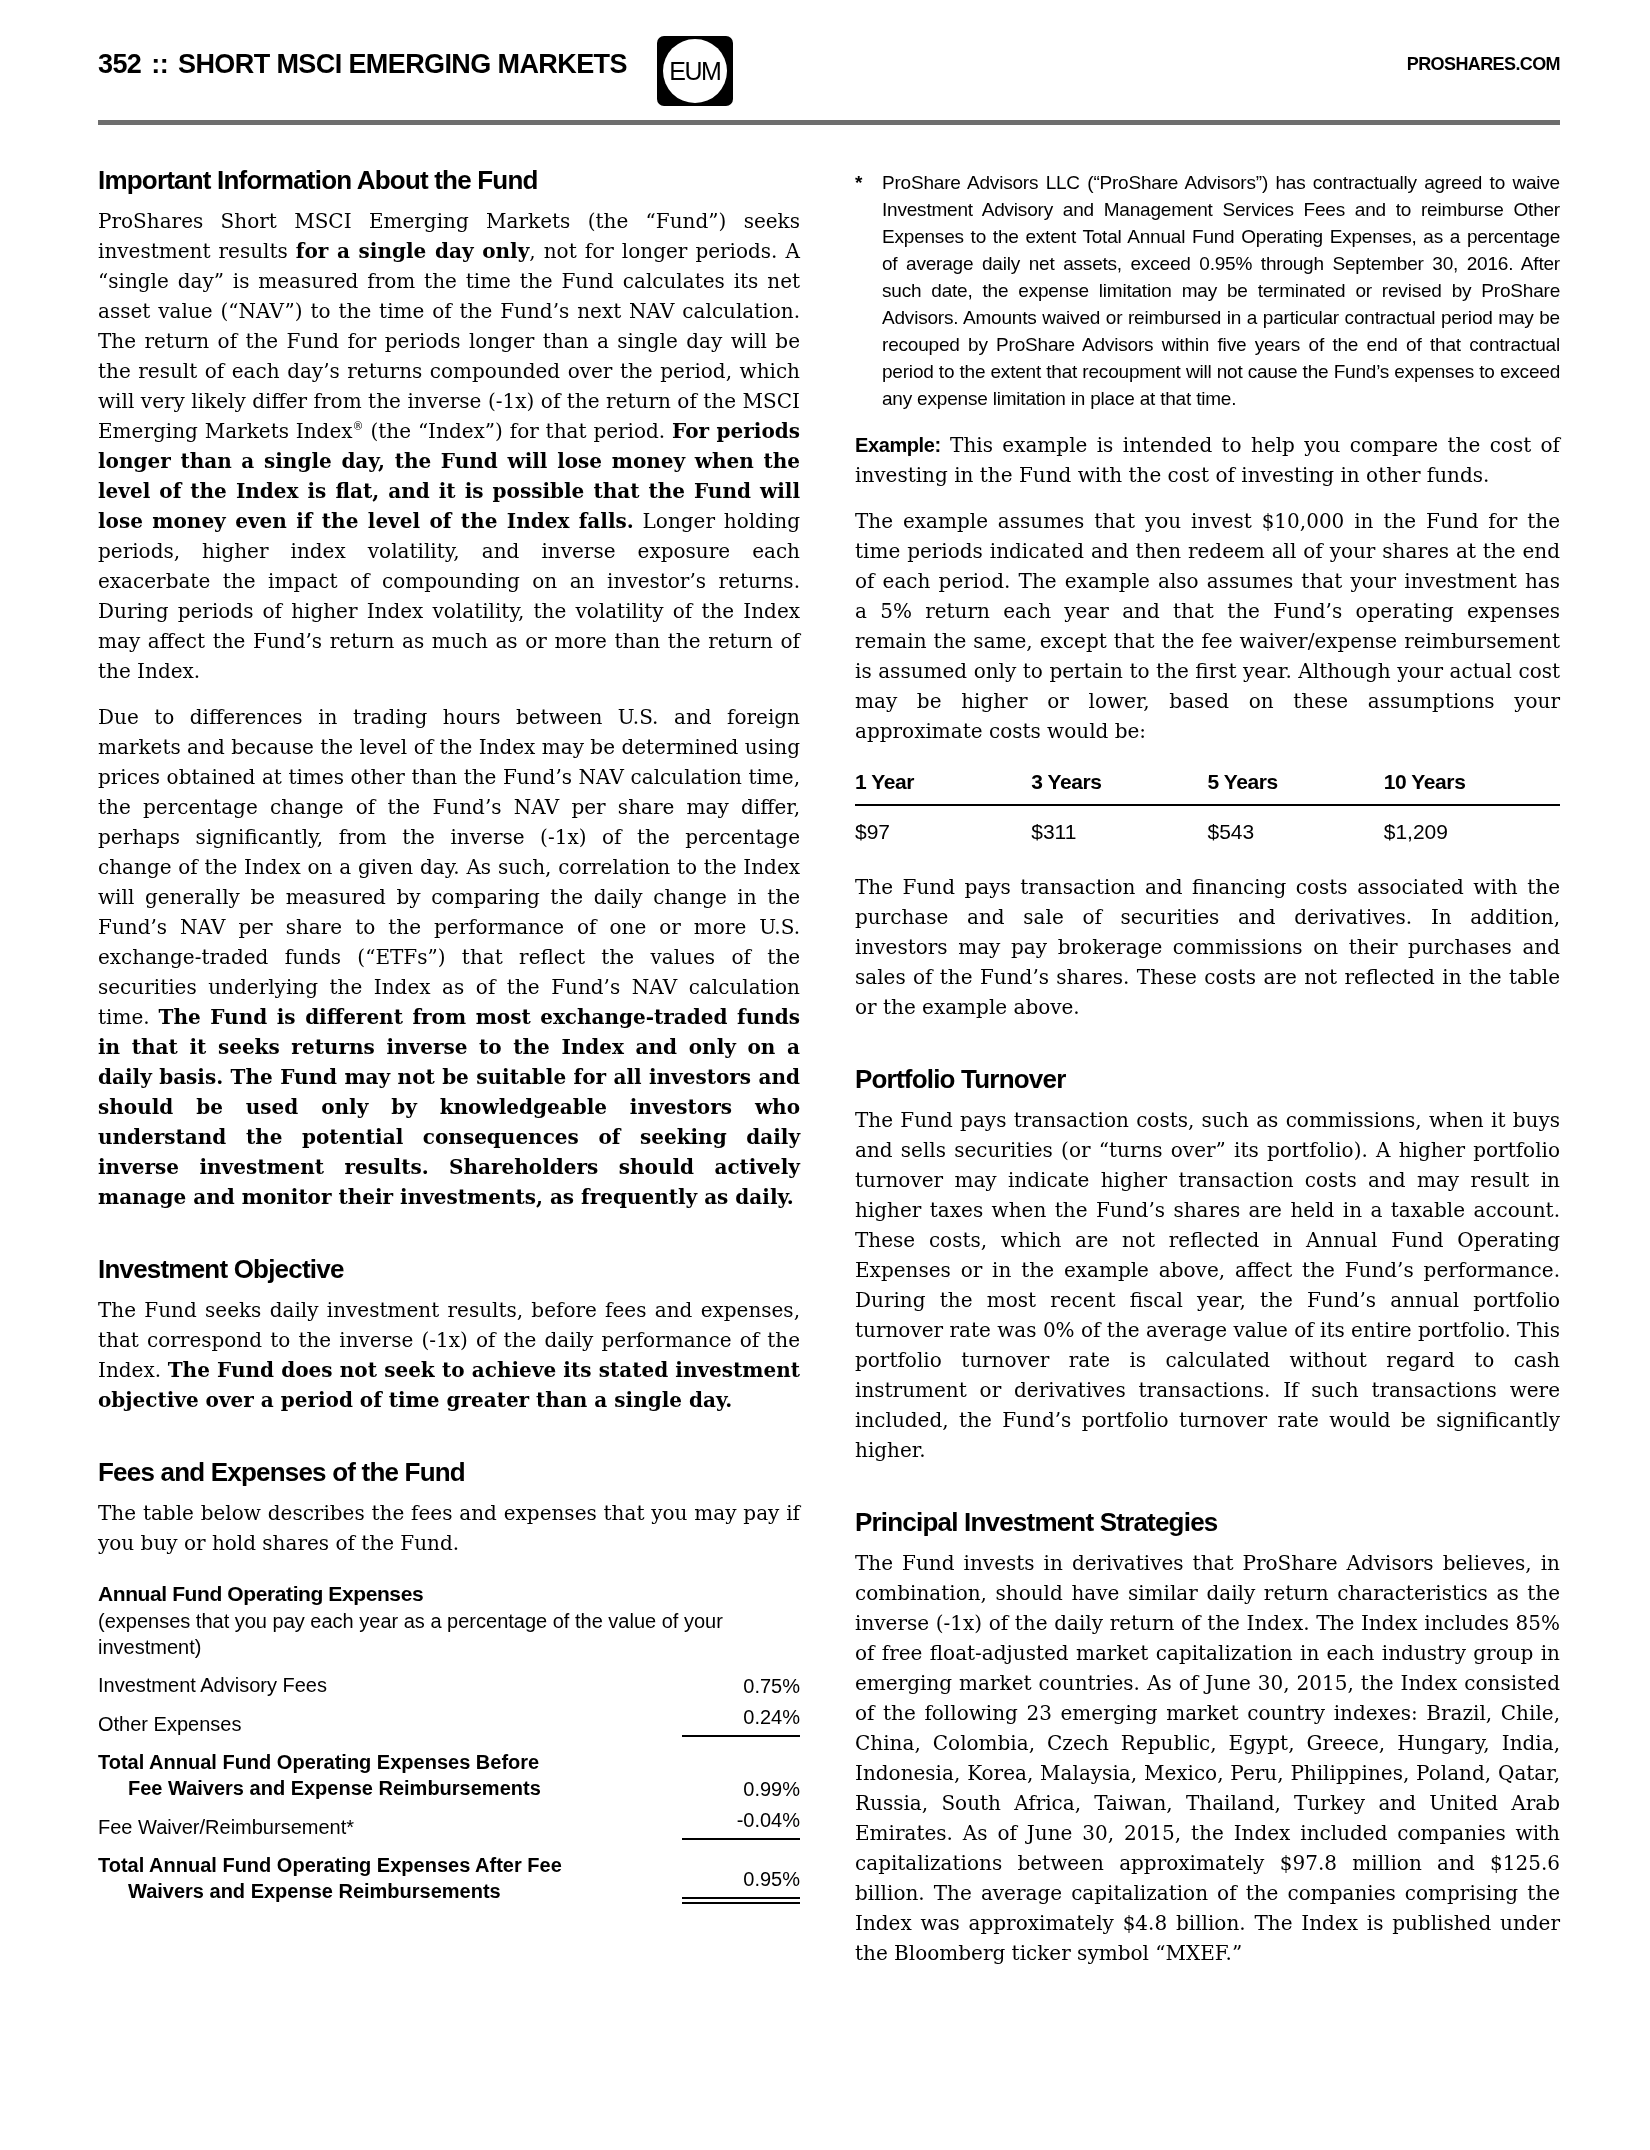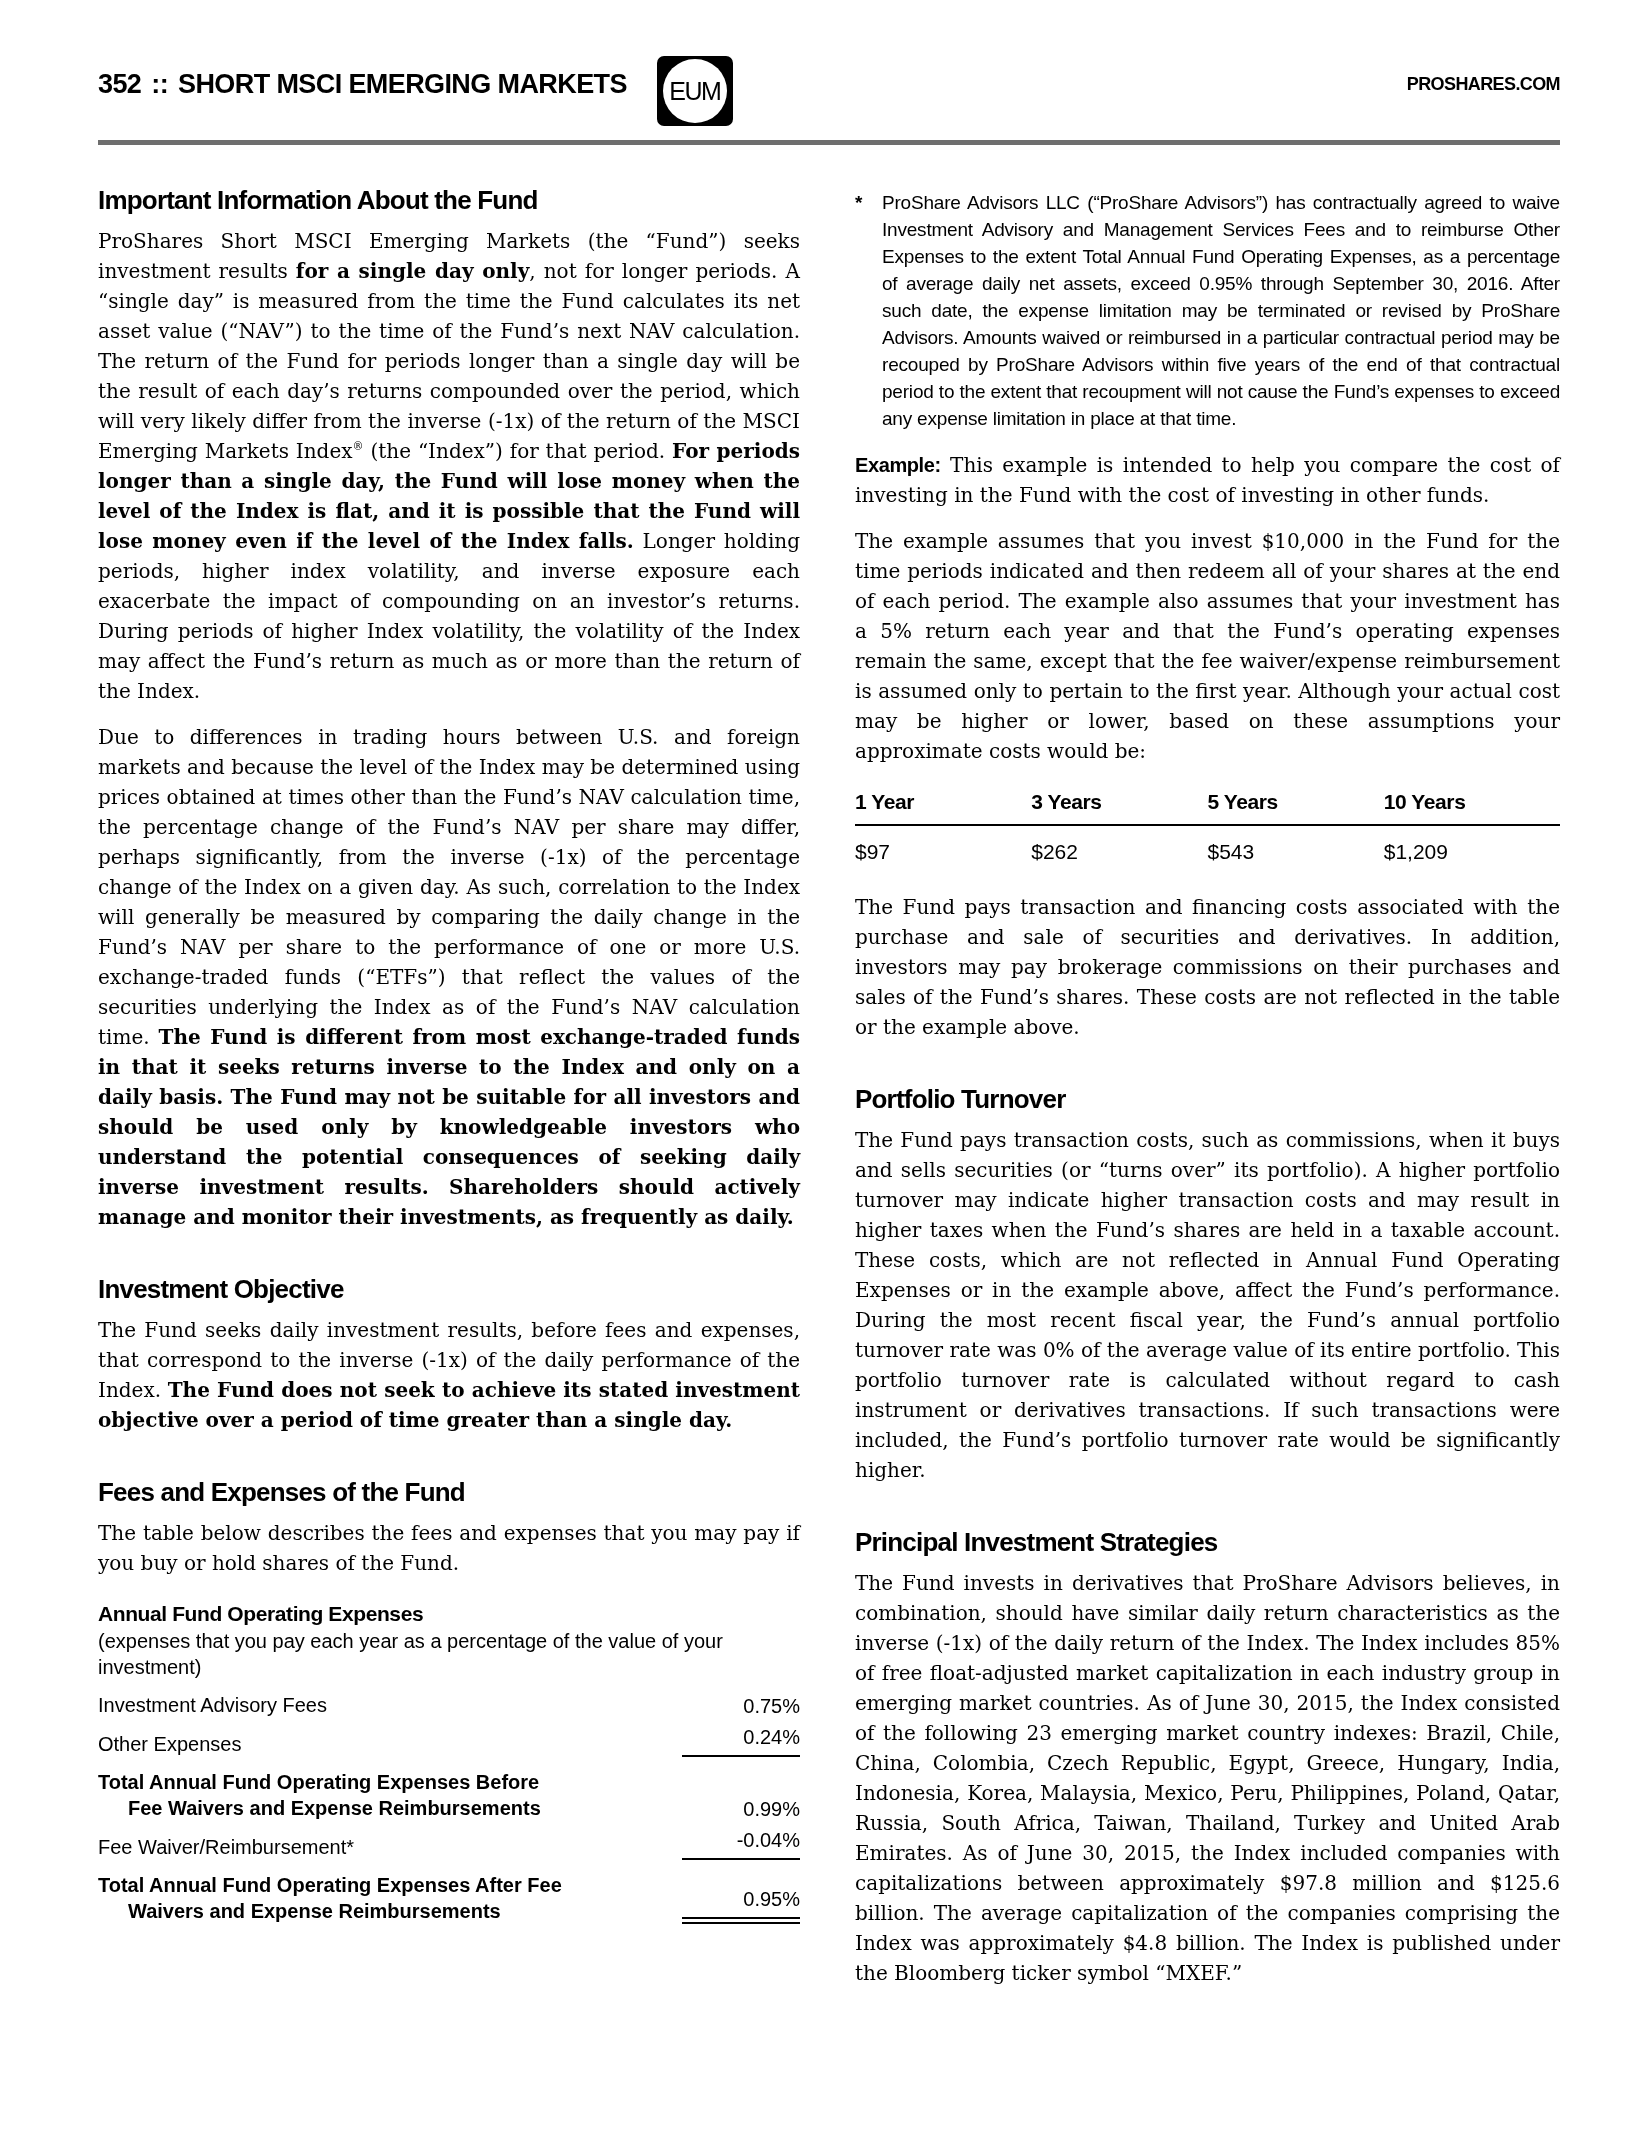--- a/index.html
+++ b/index.html
@@ -1,17 +1,17 @@
 <!DOCTYPE html>
 <html><head>
 <meta charset="utf-8">
 <style>
   html,body{margin:0;padding:0;background:#ffffff;color:#000;}
   body{width:1650px;min-height:2150px;box-sizing:border-box;font-family:"DejaVu Serif",serif;}
-  .page{box-sizing:border-box;width:1650px;min-height:2150px;padding:44px 90px 40px 98px;}
+  .page{box-sizing:border-box;width:1650px;min-height:2150px;padding:24px 90px 40px 98px;}
 
   
   .masthead{display:flex;align-items:center;height:80px;}
   .page-label{font-family:"Liberation Sans",sans-serif;font-weight:bold;font-size:27px;letter-spacing:-0.6px;white-space:nowrap;}
   .page-label .sep{margin:0 10px;font-weight:bold;}
   .logo{width:76px;height:70px;background:#000;margin-left:30px;display:flex;align-items:center;justify-content:center;flex:0 0 auto;margin-top:14px;border-radius:7px;}
   .logo-circle{width:64px;height:64px;background:#fff;border-radius:50%;display:flex;align-items:center;justify-content:center;}
   .logo-text{font-family:"Liberation Sans",sans-serif;font-size:25px;letter-spacing:-1.5px;color:#000;}
   .site-label{margin-left:auto;font-family:"Liberation Sans",sans-serif;font-weight:bold;font-size:18px;letter-spacing:-0.6px;}
   .header-rule{height:5px;background:#6e6e6e;margin-top:16px;}
@@ -130,21 +130,21 @@
 
       <div class="costs">
         <div class="costs-head">
           <div class="h">1 Year</div>
           <div class="h">3 Years</div>
           <div class="h">5 Years</div>
           <div class="h">10 Years</div>
         </div>
         <div class="costs-vals">
           <div class="v">$97</div>
-          <div class="v">$262</div>
+          <div class="v">$311</div>
           <div class="v">$543</div>
           <div class="v">$1,209</div>
         </div>
       </div>
 
       <p class="body">The Fund pays transaction and financing costs associated with the purchase and sale of securities and derivatives. In addition, investors may pay brokerage commissions on their purchases and sales of the Fund’s shares. These costs are not reflected in the table or the example above.</p>
 
       <h2 class="section">Portfolio Turnover</h2>
       <p class="body">The Fund pays transaction costs, such as commissions, when it buys and sells securities (or “turns over” its portfolio). A higher portfolio turnover may indicate higher transaction costs and may result in higher taxes when the Fund’s shares are held in a taxable account. These costs, which are not reflected in Annual Fund Operating Expenses or in the example above, affect the Fund’s performance. During the most recent fiscal year, the Fund’s annual portfolio turnover rate was 0% of the average value of its entire portfolio. This portfolio turnover rate is calculated without regard to cash instrument or derivatives transactions. If such transactions were included, the Fund’s portfolio turnover rate would be significantly higher.</p>
 

